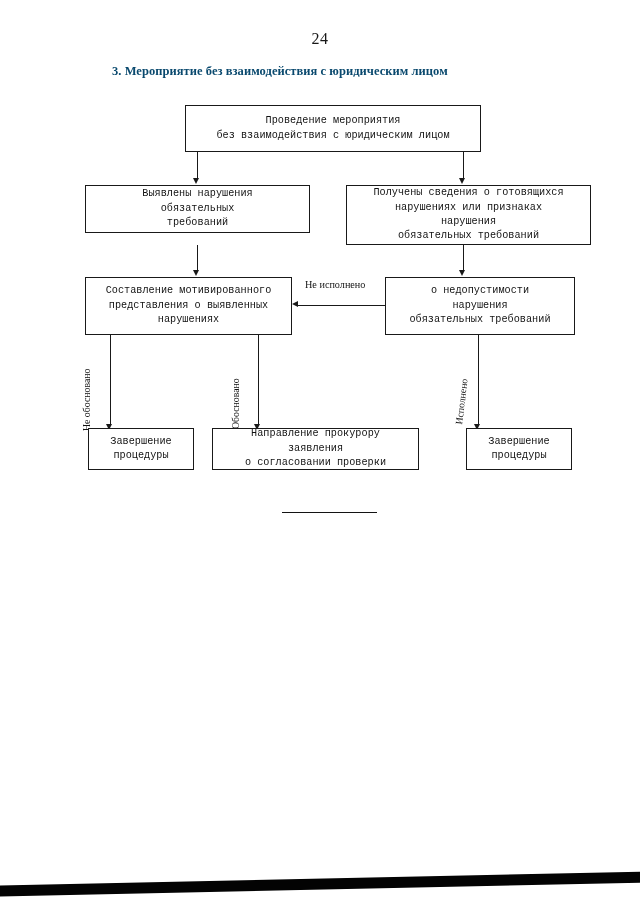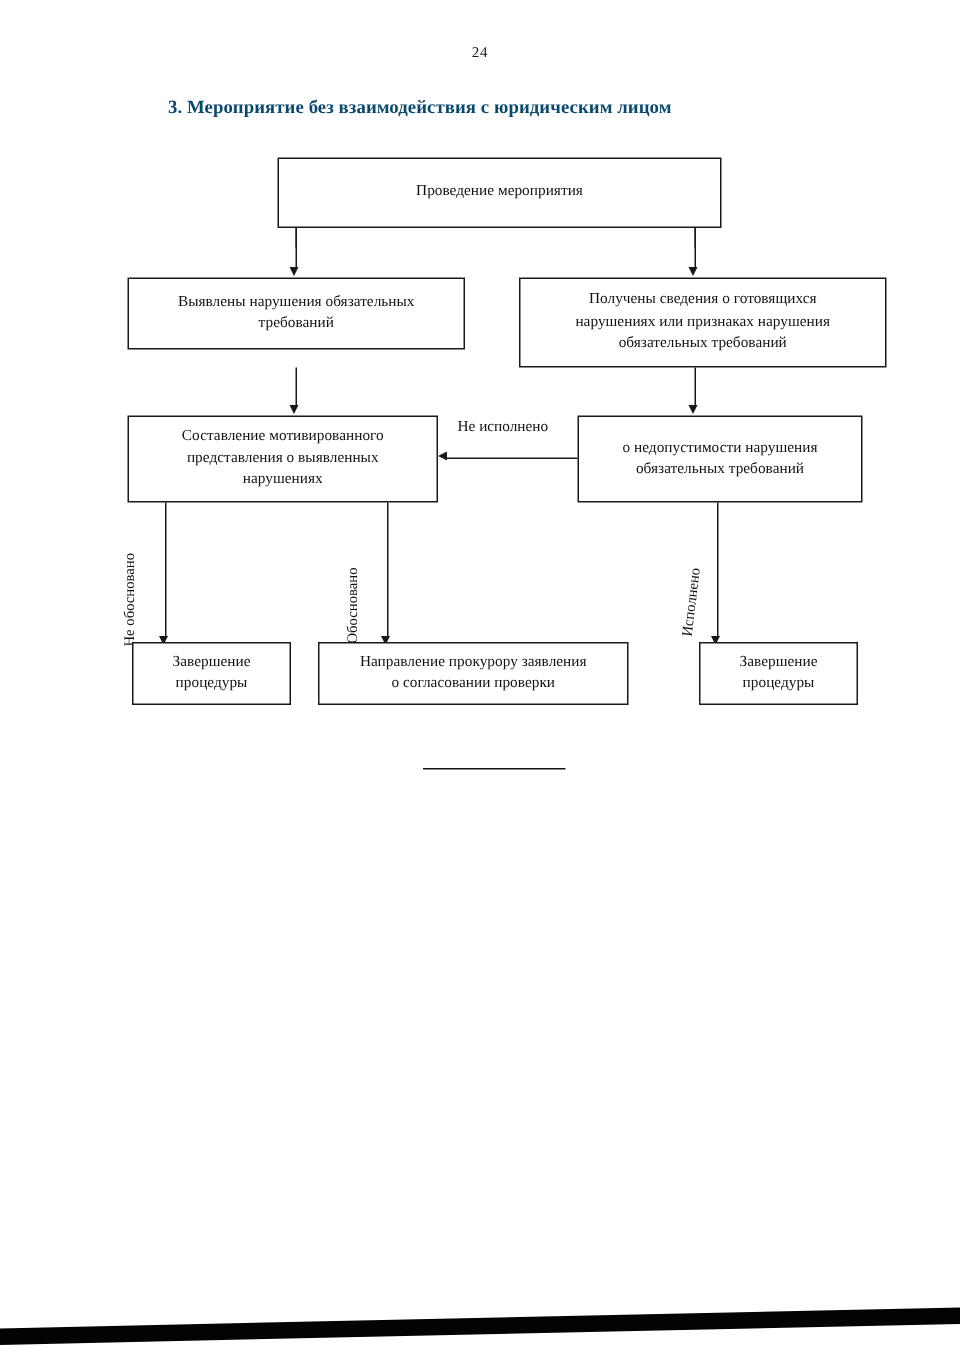--- a/index.html
+++ b/index.html
@@ -22,21 +22,21 @@
     filter: contrast(1.02);
   }
 
   
   .page-number {
     position: absolute;
     top: 30px;
     left: 0;
     width: 640px;
     text-align: center;
-    font-size: 10px;
+    font-size: 16px;
     letter-spacing: 0.5px;
     color: #1a1a1a;
   }
   .doc-title {
     position: absolute;
     top: 64px;
     left: 112px;
     width: 460px;
     font-size: 12.5px;
     font-weight: bold;
@@ -53,20 +53,21 @@
     background: #ffffff;
     display: flex;
     align-items: center;
     justify-content: flex-start;
     text-align: center;
     font-size: 10.2px;
     line-height: 1.42;
     color: #131313;
     padding: 2px 18px;
     letter-spacing: 0.02px;
+    font-family: Liberation Mono, monospace;
   }
   .node span { display: block; width: 100%; }
 
   
   .vline {
     position: absolute;
     width: 0;
     border-left: 1.1px solid #1b1b1b;
   }
   .hline {
@@ -130,20 +131,21 @@
 <body>
 
 <div id="page">
 
   <div class="page-number">24</div>
   <div class="doc-title">3. Мероприятие без взаимодействия с юридическим лицом</div>
 
   <div class="node" style="left:185px; top:105px; width:296px; height:47px;">
     <span>
       <span>Проведение мероприятия</span>
+      <span>без взаимодействия с юридическим лицом</span>
     </span>
   </div>
 
   <div class="vline" style="left:197px; top:152px; height:13px;"></div>
   <div class="vline" style="left:463px; top:152px; height:13px;"></div>
   <div class="vline" style="left:197px; top:152px; height:27px;"></div>
   <div class="arrow-down" style="left:193.4px; top:178px;"></div>
   <div class="vline" style="left:463px; top:152px; height:27px;"></div>
   <div class="arrow-down" style="left:459.4px; top:178px;"></div>
 

